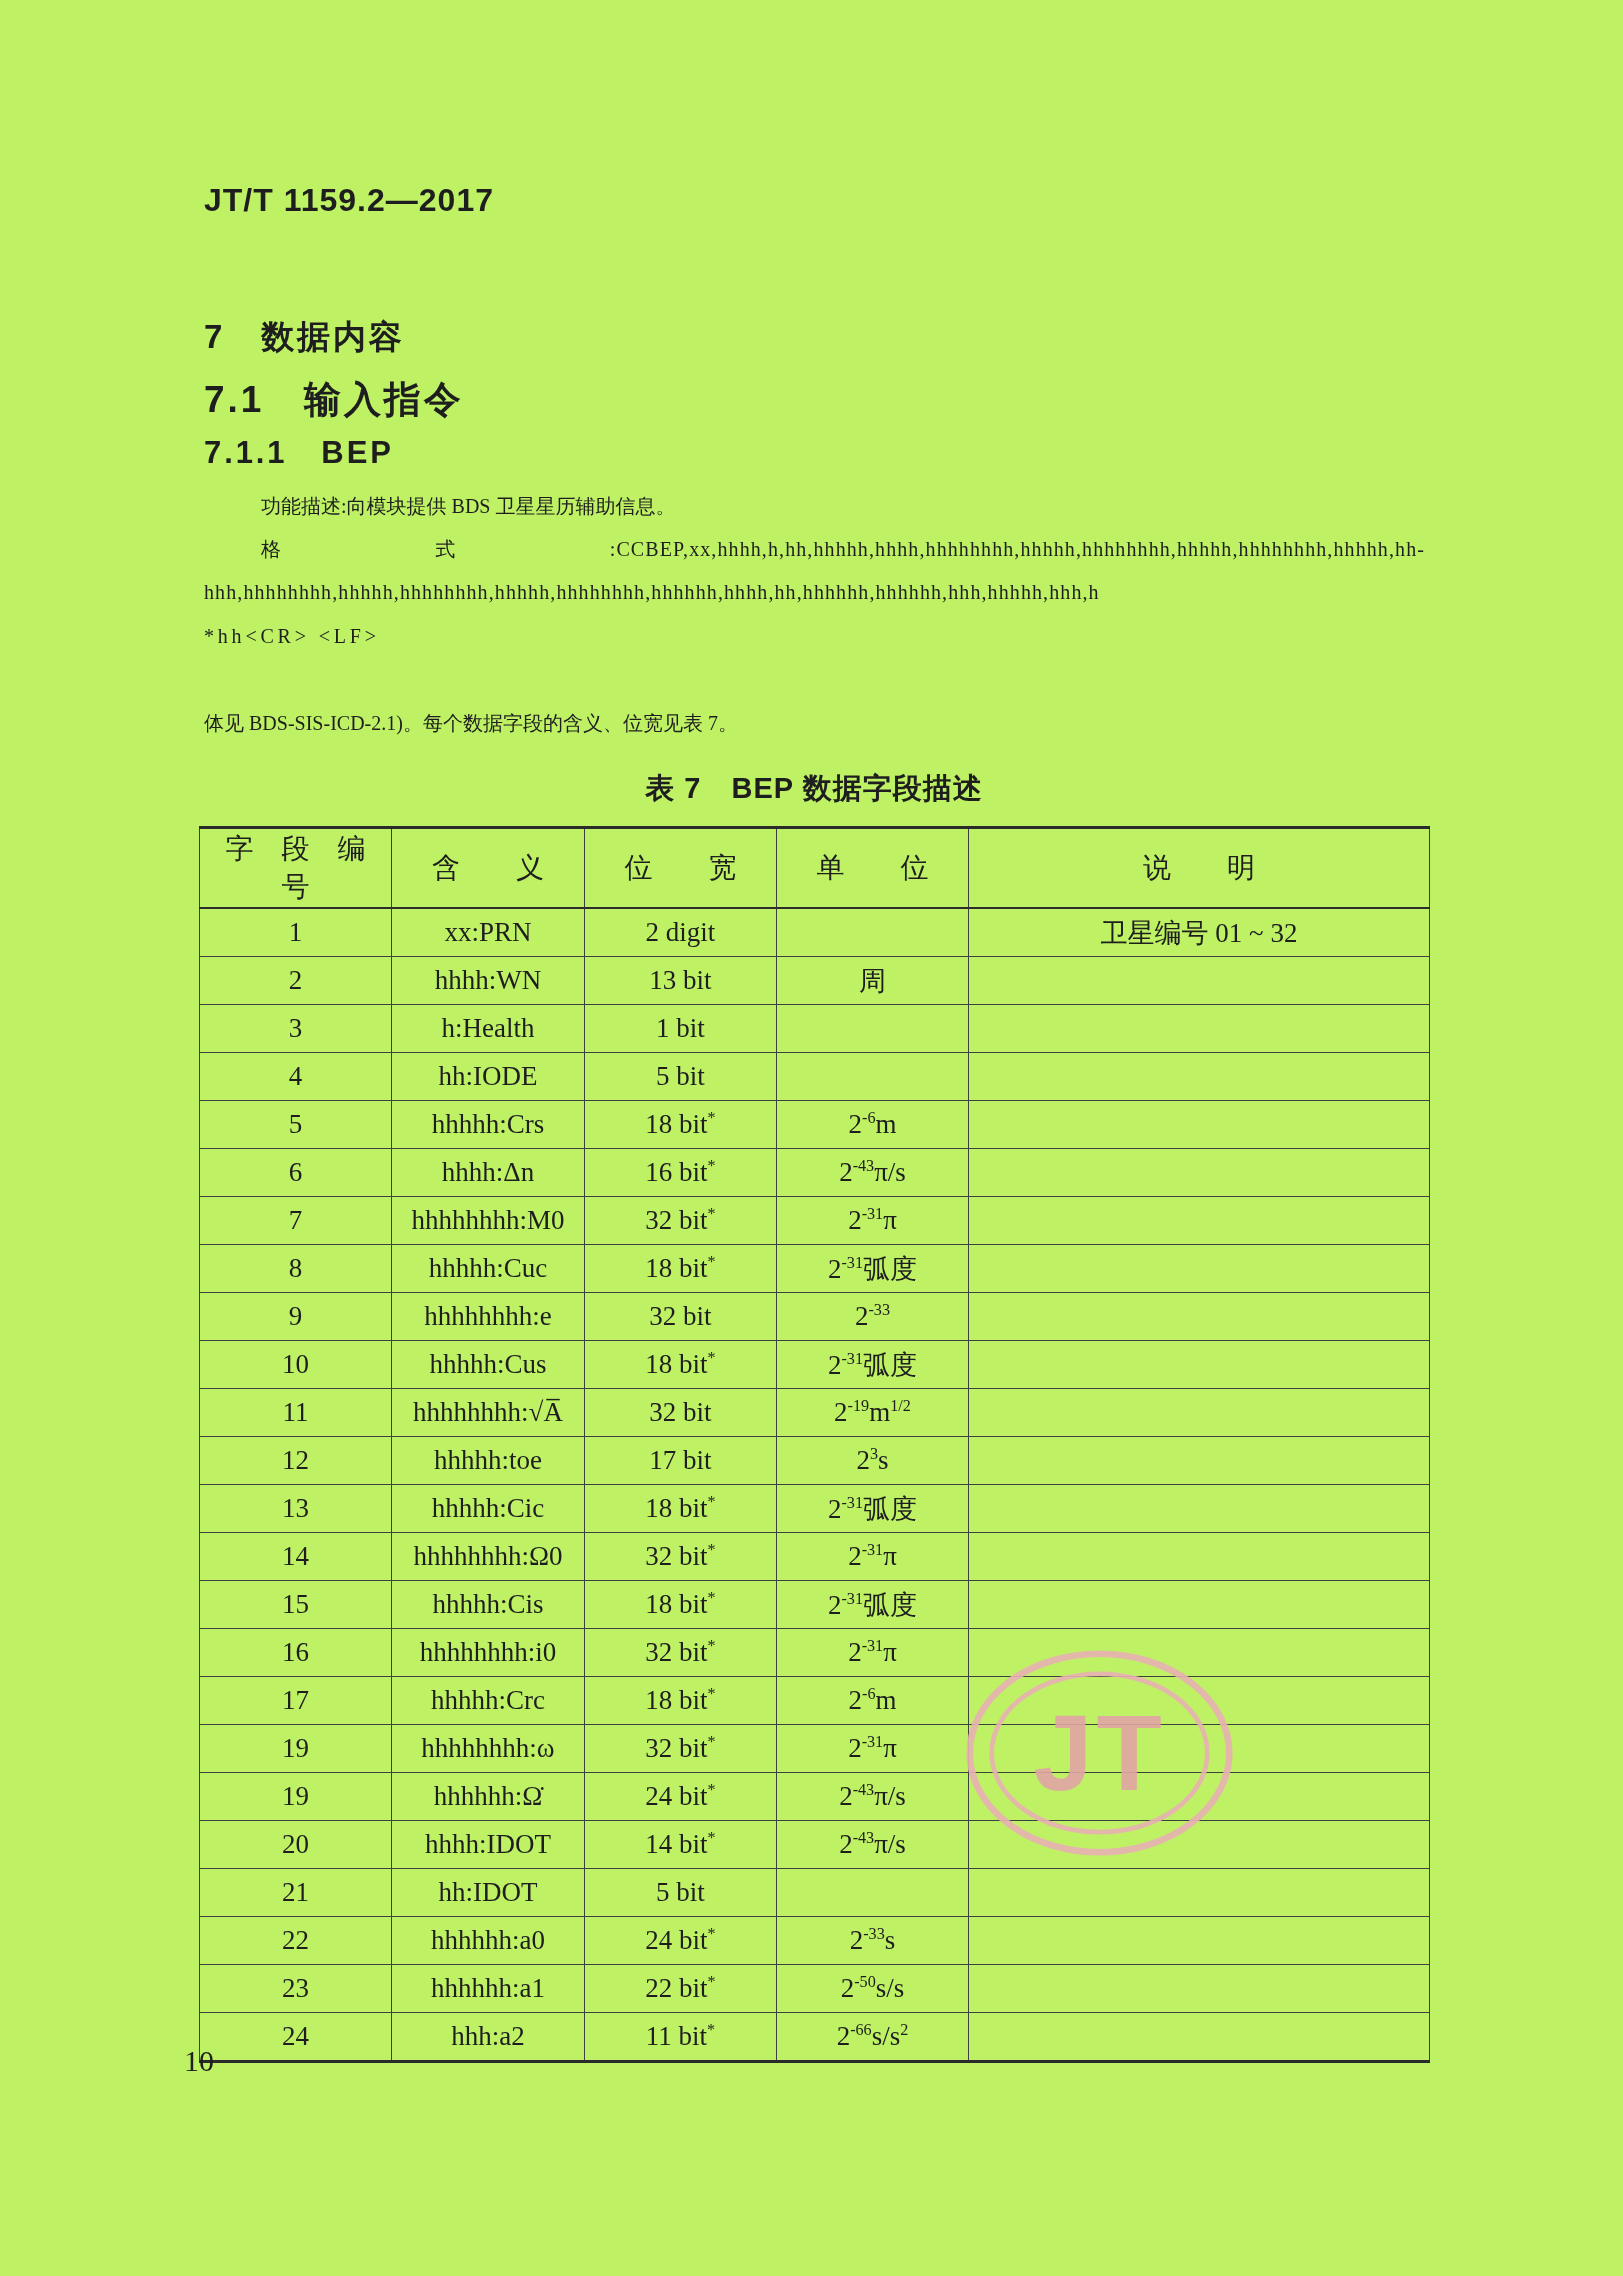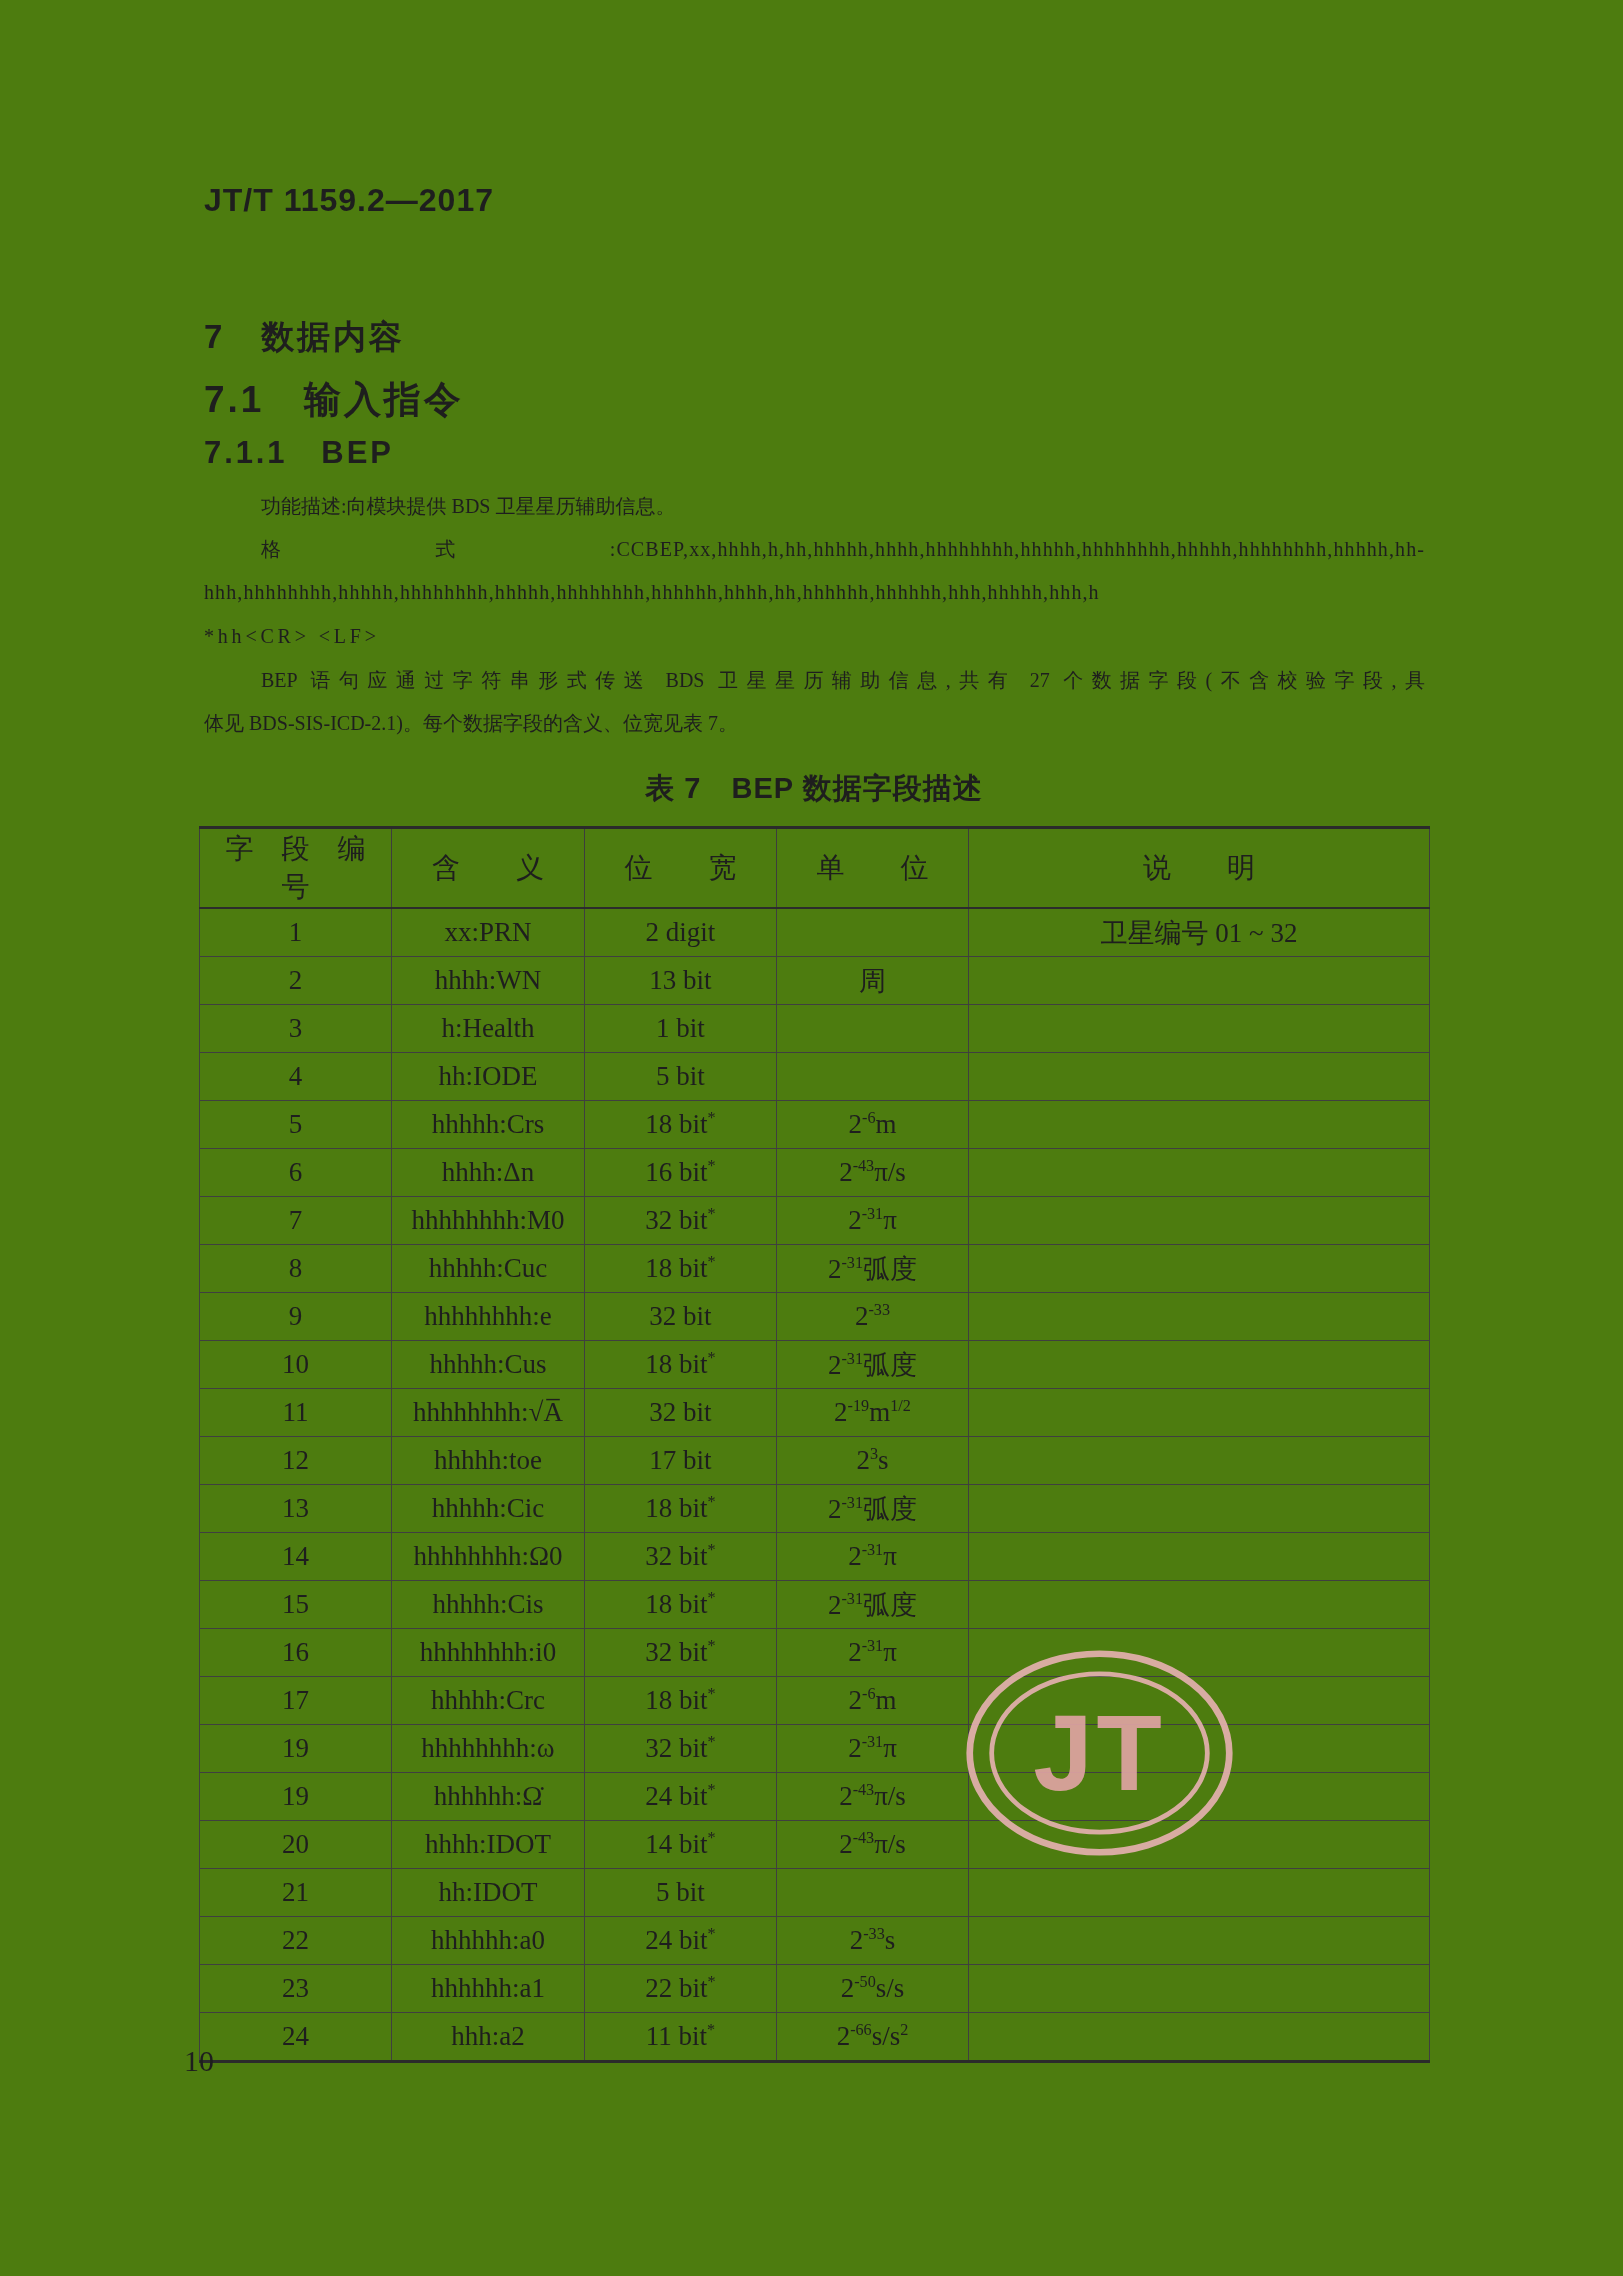--- a/index.html
+++ b/index.html
@@ -4,21 +4,21 @@
 <style>
   html,body{margin:0;padding:0;}
   body{
     width:1623px;height:2277px;
     background:#ffffff;
     font-family:"Liberation Serif","DejaVu Serif",serif;
     color:#1e1e1e;
     position:relative;
     overflow:hidden;
   }
-  .page{position:absolute;inset:0;background:#4d7c0f;}
+  .page{position:absolute;inset:0;background:#bef264;}
   .doc-number{
     position:absolute;left:204px;top:182px;
     font-family:"Liberation Sans","DejaVu Sans",sans-serif;
     font-weight:bold;font-size:32px;letter-spacing:1px;
   }
   .h1{
     position:absolute;left:204px;top:315px;
     font-family:"Liberation Sans","DejaVu Sans",sans-serif;
     font-weight:bold;font-size:33px;letter-spacing:2.9px;
   }
@@ -86,21 +86,20 @@
   <div class="h1">7　数据内容</div>
   <div class="h2">7.1　输入指令</div>
   <div class="h3">7.1.1　BEP</div>
 
   <div class="bodyline indent" style="top:488px;">功能描述:向模块提供 BDS 卫星星历辅助信息。</div>
 
   <div class="bodyline indent fmt jline" style="top:531px;">格式:CCBEP,xx,hhhh,h,hh,hhhhh,hhhh,hhhhhhhh,hhhhh,hhhhhhhh,hhhhh,hhhhhhhh,hhhhh,hh-</div>
   <div class="bodyline fmt jline" style="top:574px;">hhh,hhhhhhhh,hhhhh,hhhhhhhh,hhhhh,hhhhhhhh,hhhhhh,hhhh,hh,hhhhhh,hhhhhh,hhh,hhhhh,hhh,h</div>
   <div class="bodyline fmt" style="top:618px;letter-spacing:3.8px;">*hh&lt;CR&gt; &lt;LF&gt;</div>
 
-  <div class="bodyline indent jline" style="top:662px;">BEP 语句应通过字符串形式传送 BDS 卫星星历辅助信息,共有 27 个数据字段(不含校验字段,具</div>
   <div class="bodyline" style="top:705px;">体见 BDS-SIS-ICD-2.1)。每个数据字段的含义、位宽见表 7。</div>
 
   <div class="table-title">表 7　BEP 数据字段描述</div>
 
   <table class="bep">
     <colgroup>
       <col class="c0">
         <col class="c1">
         <col class="c2">
         <col class="c3">

